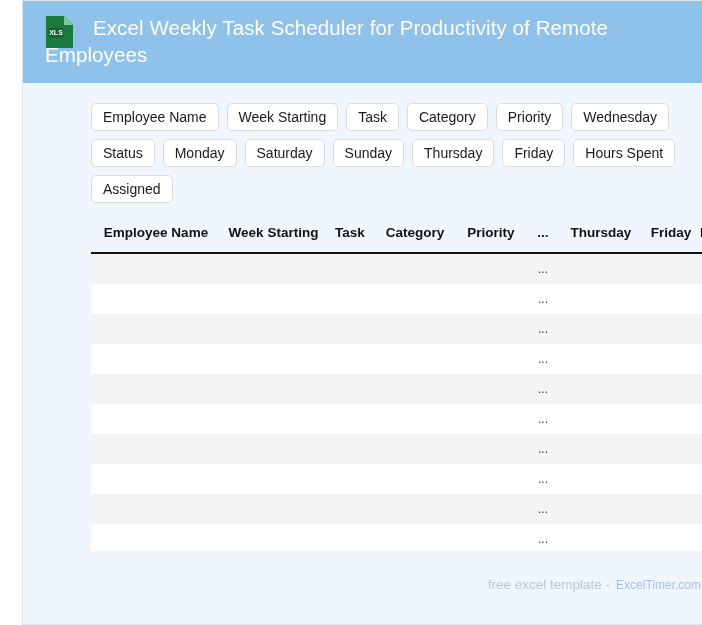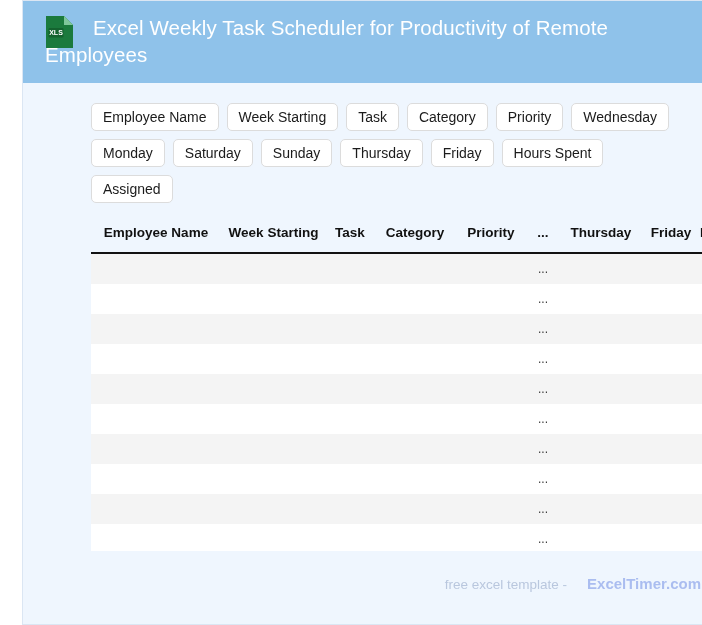--- a/index.html
+++ b/index.html
@@ -128,31 +128,31 @@
   .col-friday    { width: 58px; }
   .col-hours     { width: 71px; }
 
   
   #footer {
     position: absolute;
     right: 22px;
     bottom: 32px;
     display: flex;
     align-items: baseline;
-    gap: 20px;
+    gap: 6px;
     font-size: 13.5px;
   }
   #footer-prefix {
     color: #b9c7de;
     font-weight: 400;
   }
   #footer-brand {
     color: #aabdf0;
-    font-weight: bold;
-    font-size: 15px;
+    font-weight: normal;
+    font-size: 12px;
   }
 </style>
 </head>
 <body>
 
 <div id="page">
 
   <div id="header-band">
     <div id="file-icon">
       <svg width="30" height="34" viewBox="0 0 30 34" xmlns="http://www.w3.org/2000/svg">
@@ -165,20 +165,21 @@
     <div id="page-title">Excel Weekly Task Scheduler for Productivity of Remote Employees</div>
   </div>
 
   <div id="chips">
     <div class="chip">Employee Name</div>
     <div class="chip">Week Starting</div>
     <div class="chip">Task</div>
     <div class="chip">Category</div>
     <div class="chip">Priority</div>
     <div class="chip">Wednesday</div>
+    <div class="chip">Status</div>
     <div class="chip">Monday</div>
     <div class="chip">Saturday</div>
     <div class="chip">Sunday</div>
     <div class="chip">Thursday</div>
     <div class="chip">Friday</div>
     <div class="chip">Hours Spent</div>
     <div class="chip">Assigned</div>
   </div>
 
   <div id="table-wrap">

